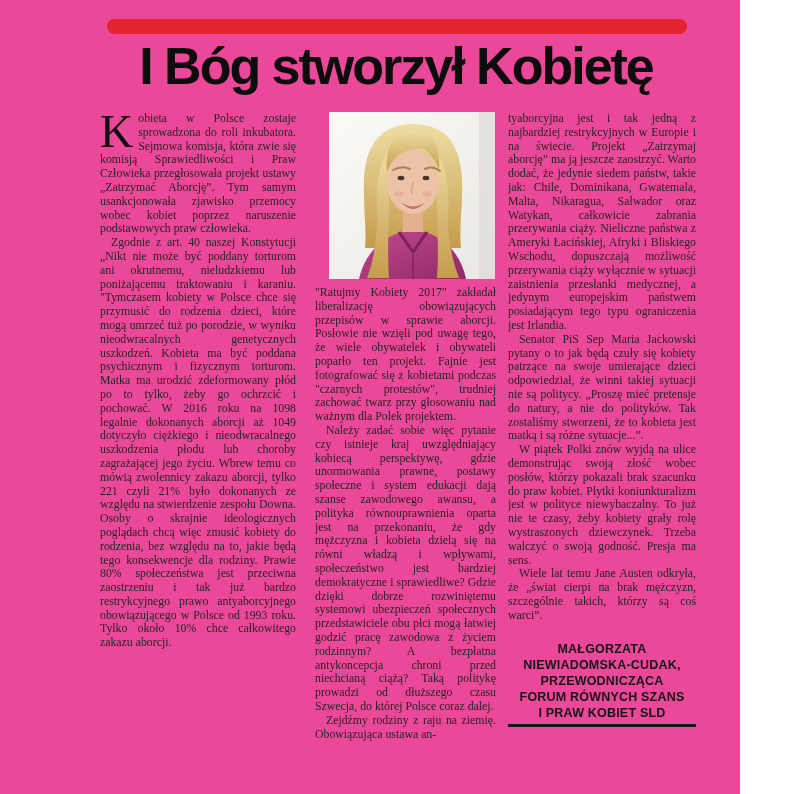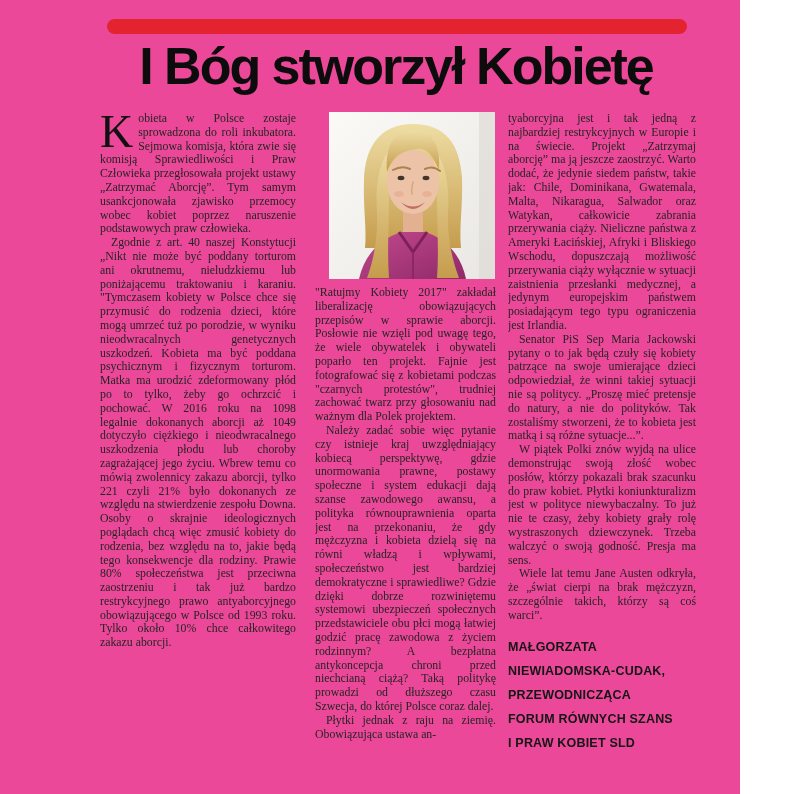--- a/index.html
+++ b/index.html
@@ -57,27 +57,27 @@
   }
   .photo-wrap {
     width:166px; height:167px;
     margin:0 0 7px 14px;
   }
   .photo-wrap svg { display:block; }
   .signature {
     font-family:"Liberation Sans", sans-serif;
     font-weight:bold;
     font-size:12.5px;
-    line-height:24px;
-    text-align:left;
+    line-height:16px;
+    text-align:center;
     white-space:pre-line;
     color:#151515;
     border-bottom:3px solid #151515;
     padding-bottom:3px;
-    margin-top:13px;
+    margin-top:19px;
     letter-spacing:0.2px;
   }
 </style>
 </head>
 <body>
 
 <div class="page">
 
   <div class="red-bar"></div>
 
@@ -123,21 +123,21 @@
           <path d="M96 57 q8 -4 15 2" stroke="#a8834e" stroke-width="2" fill="none" stroke-linecap="round"></path>
           <ellipse cx="72" cy="66" rx="3.4" ry="2.2" fill="#44352a"></ellipse>
           <ellipse cx="97" cy="66" rx="3.4" ry="2.2" fill="#44352a"></ellipse>
           <path d="M84 70 q-2 8 -1 12" stroke="#d9a586" stroke-width="1.5" fill="none" stroke-linecap="round"></path>
           <path d="M72 90 Q84 99 96 90 Q84 104 72 90 Z" fill="#c06b66"></path>
           <path d="M58 60 C 56 32 66 18 84 18 C 102 18 112 32 110 58 C 102 40 96 36 88 37 C 70 39 64 46 58 60 Z" fill="url(#hairG)"></path>
         </svg>
       </div>
       <p>"Ratujmy Kobiety 2017" zakładał liberalizację obowiązujących przepisów w sprawie aborcji. Posłowie nie wzięli pod uwagę tego, że wiele obywatelek i obywateli poparło ten projekt. Fajnie jest fotografować się z kobietami podczas "czarnych protestów", trudniej zachować twarz przy głosowaniu nad ważnym dla Polek projektem.</p>
       <p class="indent">Należy zadać sobie więc pytanie czy istnieje kraj uwzględniający kobiecą perspektywę, gdzie unormowania prawne, postawy społeczne i system edukacji dają szanse zawodowego awansu, a polityka równouprawnienia oparta jest na przekonaniu, że gdy mężczyzna i kobieta dzielą się na równi władzą i wpływami, społeczeństwo jest bardziej demokratyczne i sprawiedliwe? Gdzie dzięki dobrze rozwiniętemu systemowi ubezpieczeń społecznych przedstawiciele obu płci mogą łatwiej godzić pracę zawodowa z życiem rodzinnym? A bezpłatna antykoncepcja chroni przed niechcianą ciążą? Taką politykę prowadzi od dłuższego czasu Szwecja, do której Polsce coraz dalej.</p>
-      <p class="indent">Płytki jednak z raju na ziemię. Obowiązująca ustawa an-</p>
+      <p class="indent">Zejdźmy rodziny z raju na ziemię. Obowiązująca ustawa an-</p>
     </div>
 
     <div class="col col3">
       <p>tyaborcyjna jest i tak jedną z najbardziej restrykcyjnych w Europie i na świecie. Projekt „Zatrzymaj aborcję” ma ją jeszcze zaostrzyć. Warto dodać, że jedynie siedem państw, takie jak: Chile, Dominikana, Gwatemala, Malta, Nikaragua, Salwador oraz Watykan, całkowicie zabrania przerywania ciąży. Nieliczne państwa z Ameryki Łacińskiej, Afryki i Bliskiego Wschodu, dopuszczają możliwość przerywania ciąży wyłącznie w sytuacji zaistnienia przesłanki medycznej, a jedynym europejskim państwem posiadającym tego typu ograniczenia jest Irlandia.</p>
       <p class="indent">Senator PiS Sep Maria Jackowski pytany o to jak będą czuły się kobiety patrzące na swoje umierające dzieci odpowiedział, że winni takiej sytuacji nie są politycy. „Proszę mieć pretensje do natury, a nie do polityków. Tak zostaliśmy stworzeni, że to kobieta jest matką i są różne sytuacje...”.</p>
       <p class="indent">W piątek Polki znów wyjdą na ulice demonstrując swoją złość wobec posłów, którzy pokazali brak szacunku do praw kobiet. Płytki koniunkturalizm jest w polityce niewybaczalny. To już nie te czasy, żeby kobiety grały rolę wystraszonych dziewczynek. Trzeba walczyć o swoją godność. Presja ma sens.</p>
       <p class="indent">Wiele lat temu Jane Austen odkryła, że „świat cierpi na brak mężczyzn, szczególnie takich, którzy są coś warci”.</p>
       <div class="signature">MAŁGORZATA
 NIEWIADOMSKA-CUDAK,
 PRZEWODNICZĄCA

